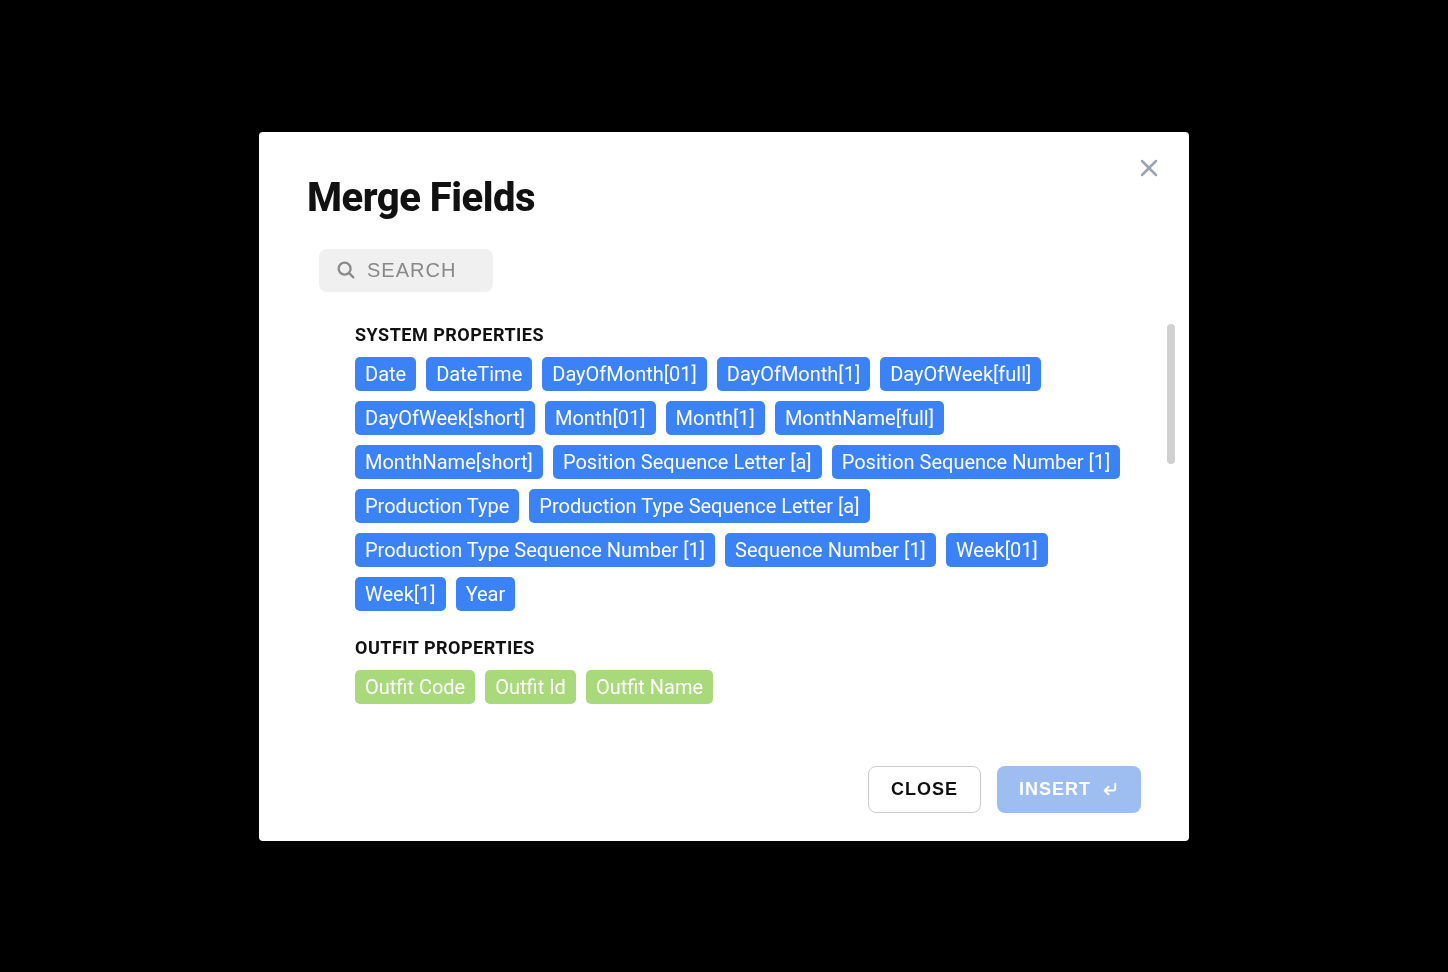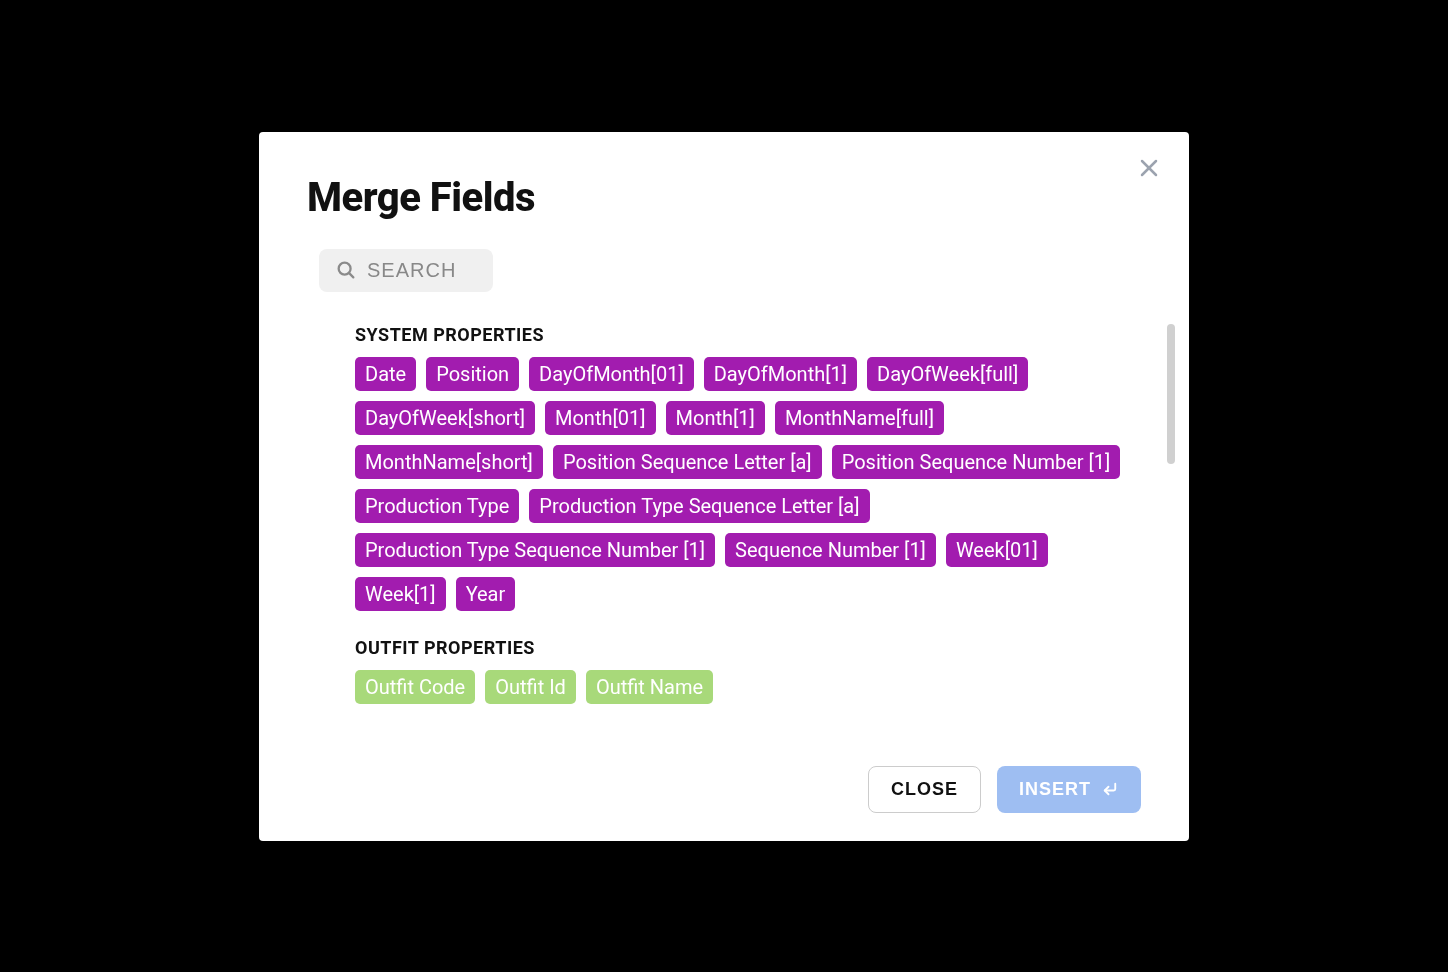--- a/index.html
+++ b/index.html
@@ -114,21 +114,21 @@
     .tag {
       display: inline-block;
       padding: 5px 10px;
       border-radius: 5px;
       font-size: 20px;
       font-weight: 400;
       color: #fff;
       cursor: pointer;
       white-space: nowrap;
     }
-    .tag-purple { background: #a21caf; }
+    .tag-purple { background: #3b82f6; }
     .tag-blue   { background: #9ebef2; }
     .tag-green  { background: #a8d97a; }
     .scrollbar-track {
       position: absolute;
       top: 20px;
       right: 14px;
       width: 8px;
       height: 140px;
       background: #d0d0d0;
       border-radius: 4px;
@@ -200,21 +200,21 @@
     </div>
   </div>
 
   <div class="scroll-area">
     <div class="scroll-content">
 
       <div class="section">
         <div class="section-title">SYSTEM PROPERTIES</div>
         <div class="tags">
           <span class="tag tag-purple">Date</span>
-          <span class="tag tag-purple">Position</span>
+          <span class="tag tag-purple">DateTime</span>
           <span class="tag tag-purple">DayOfMonth[01]</span>
           <span class="tag tag-purple">DayOfMonth[1]</span>
           <span class="tag tag-purple">DayOfWeek[full]</span>
           <span class="tag tag-purple">DayOfWeek[short]</span>
           <span class="tag tag-purple">Month[01]</span>
           <span class="tag tag-purple">Month[1]</span>
           <span class="tag tag-purple">MonthName[full]</span>
           <span class="tag tag-purple">MonthName[short]</span>
           <span class="tag tag-purple">Position Sequence Letter [a]</span>
           <span class="tag tag-purple">Position Sequence Number [1]</span>

